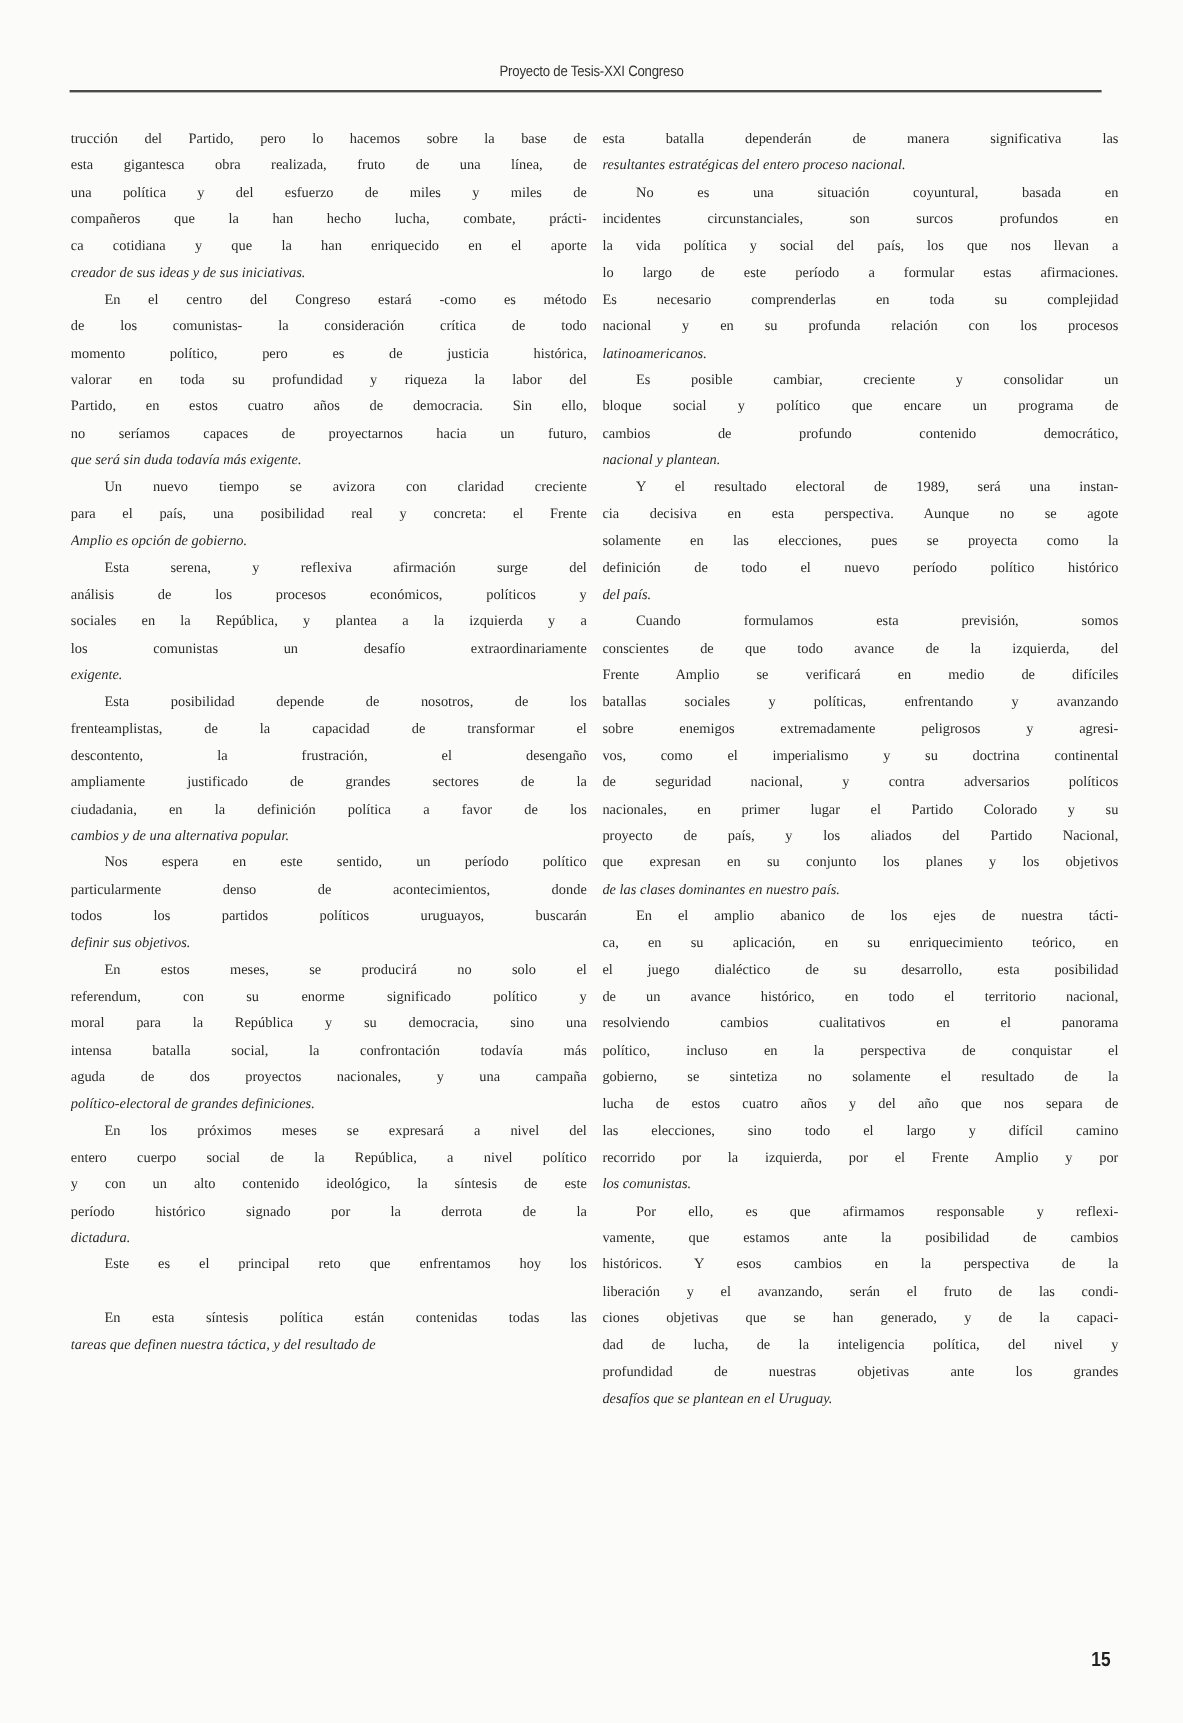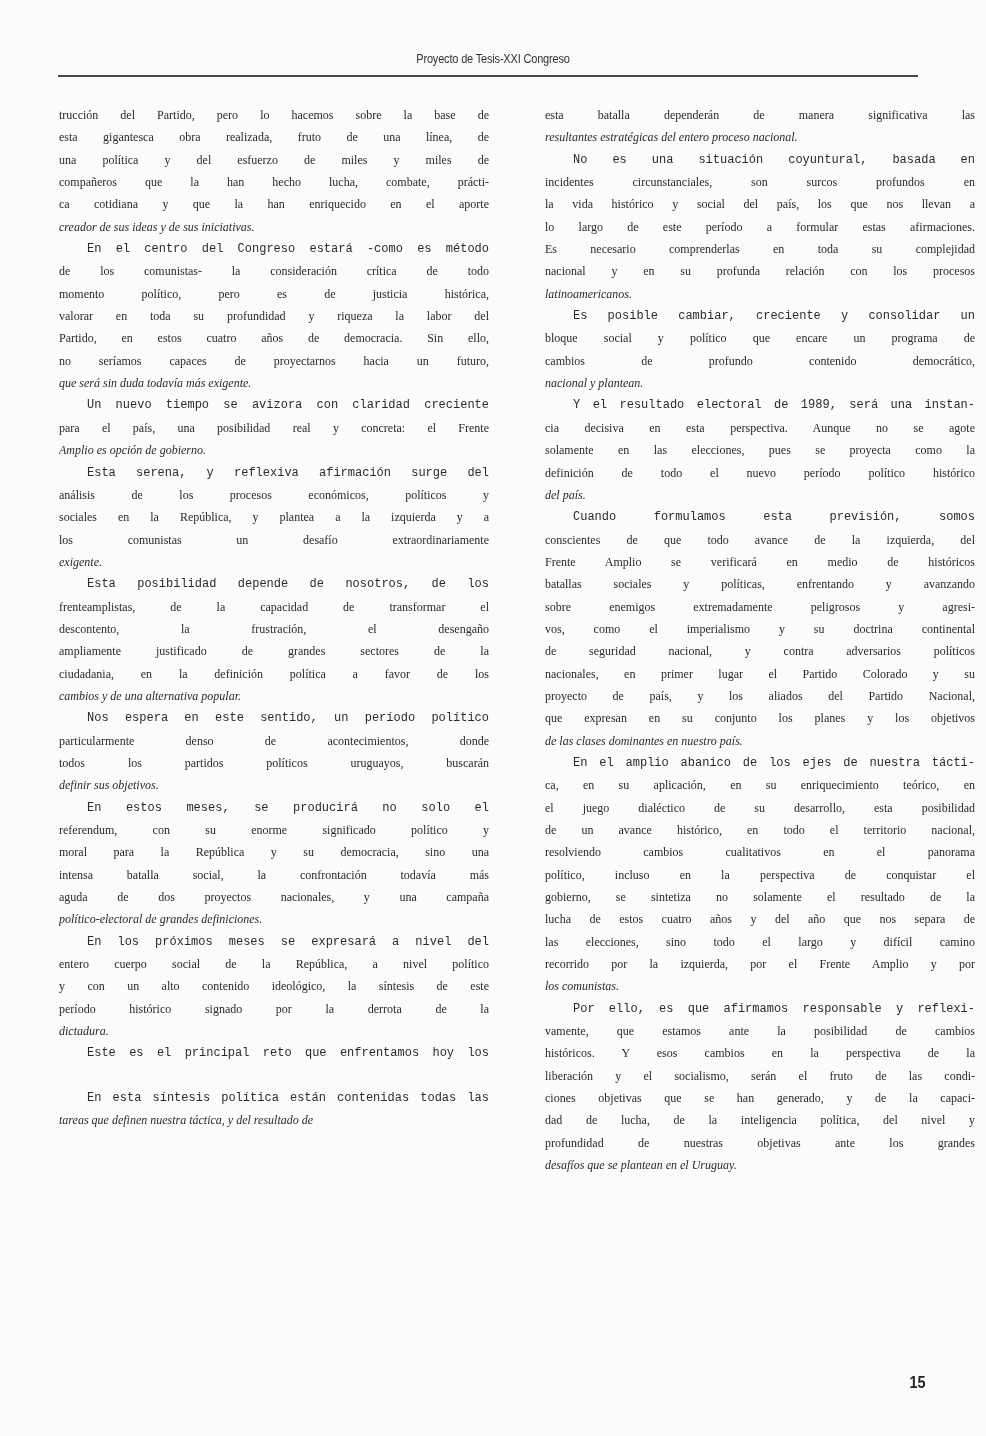--- a/index.html
+++ b/index.html
@@ -18,27 +18,27 @@
     }
     .rule {
       position: absolute; left: 58px; top: 75px; width: 860px; height: 2px;
       background: #4a4a4a;
     }
     .column {
       position: absolute; top: 104px; width: 430px;
       font-size: 12px; line-height: 22.35px;
     }
     .col-left { left: 59px; }
-    .col-right { left: 502px; margin-left: 43px; }
+    .col-right { left: 502px; }
     .line {
       display: block; white-space: nowrap; height: 22.35px;
       text-align: justify; text-align-last: justify; overflow: hidden;
     }
     .line.last { text-align-last: left; font-style: italic; }
-    .line.indent { padding-left: 28px; font-family: Liberation Mono, monospace; }
+    .line.indent { padding-left: 28px; }
     .para-gap { height: 22.35px; }
     .page-number {
       position: absolute; left: 908px; top: 1373px;
       font-family: "Liberation Sans", "DejaVu Sans", sans-serif;
       font-weight: bold; font-size: 17px; color: #222;
       transform: scaleX(0.85);
     }
   </style>
 </head>
 <body>
@@ -115,21 +115,21 @@
     </div>
   </div>
 <div class="column col-right">
     <div class="paragraph">
       <span class="line">esta batalla dependerán de manera significativa las</span>
       <span class="line last">resultantes estratégicas del entero proceso nacional.</span>
     </div>
     <div class="paragraph">
       <span class="line indent">No es una situación coyuntural, basada en</span>
       <span class="line">incidentes circunstanciales, son surcos profundos en</span>
-      <span class="line">la vida histórico y social del país, los que nos llevan a</span>
+      <span class="line">la vida política y social del país, los que nos llevan a</span>
       <span class="line">lo largo de este período a formular estas afirmaciones.</span>
       <span class="line">Es necesario comprenderlas en toda su complejidad</span>
       <span class="line">nacional y en su profunda relación con los procesos</span>
       <span class="line last">latinoamericanos.</span>
     </div>
     <div class="paragraph">
       <span class="line indent">Es posible cambiar, creciente y consolidar un</span>
       <span class="line">bloque social y político que encare un programa de</span>
       <span class="line">cambios de profundo contenido democrático,</span>
       <span class="line last">nacional y plantean.</span>
@@ -137,21 +137,21 @@
     <div class="paragraph">
       <span class="line indent">Y el resultado electoral de 1989, será una instan-</span>
       <span class="line">cia decisiva en esta perspectiva. Aunque no se agote</span>
       <span class="line">solamente en las elecciones, pues se proyecta como la</span>
       <span class="line">definición de todo el nuevo período político histórico</span>
       <span class="line last">del país.</span>
     </div>
     <div class="paragraph">
       <span class="line indent">Cuando formulamos esta previsión, somos</span>
       <span class="line">conscientes de que todo avance de la izquierda, del</span>
-      <span class="line">Frente Amplio se verificará en medio de históricos</span>
+      <span class="line">Frente Amplio se verificará en medio de difíciles</span>
       <span class="line">batallas sociales y políticas, enfrentando y avanzando</span>
       <span class="line">sobre enemigos extremadamente peligrosos y agresi-</span>
       <span class="line">vos, como el imperialismo y su doctrina continental</span>
       <span class="line">de seguridad nacional, y contra adversarios políticos</span>
       <span class="line">nacionales, en primer lugar el Partido Colorado y su</span>
       <span class="line">proyecto de país, y los aliados del Partido Nacional,</span>
       <span class="line">que expresan en su conjunto los planes y los objetivos</span>
       <span class="line last">de las clases dominantes en nuestro país.</span>
     </div>
     <div class="paragraph">
@@ -164,21 +164,21 @@
       <span class="line">gobierno, se sintetiza no solamente el resultado de la</span>
       <span class="line">lucha de estos cuatro años y del año que nos separa de</span>
       <span class="line">las elecciones, sino todo el largo y difícil camino</span>
       <span class="line">recorrido por la izquierda, por el Frente Amplio y por</span>
       <span class="line last">los comunistas.</span>
     </div>
     <div class="paragraph">
       <span class="line indent">Por ello, es que afirmamos responsable y reflexi-</span>
       <span class="line">vamente, que estamos ante la posibilidad de cambios</span>
       <span class="line">históricos. Y esos cambios en la perspectiva de la</span>
-      <span class="line">liberación y el socialismo, serán el fruto de las condi-</span>
+      <span class="line">liberación y el avanzando, serán el fruto de las condi-</span>
       <span class="line">ciones objetivas que se han generado, y de la capaci-</span>
       <span class="line">dad de lucha, de la inteligencia política, del nivel y</span>
       <span class="line">profundidad de nuestras objetivas ante los grandes</span>
       <span class="line last">desafíos que se plantean en el Uruguay.</span>
     </div>
   </div>
 
 <div class="page-number">15</div>
 
 </body></html>

